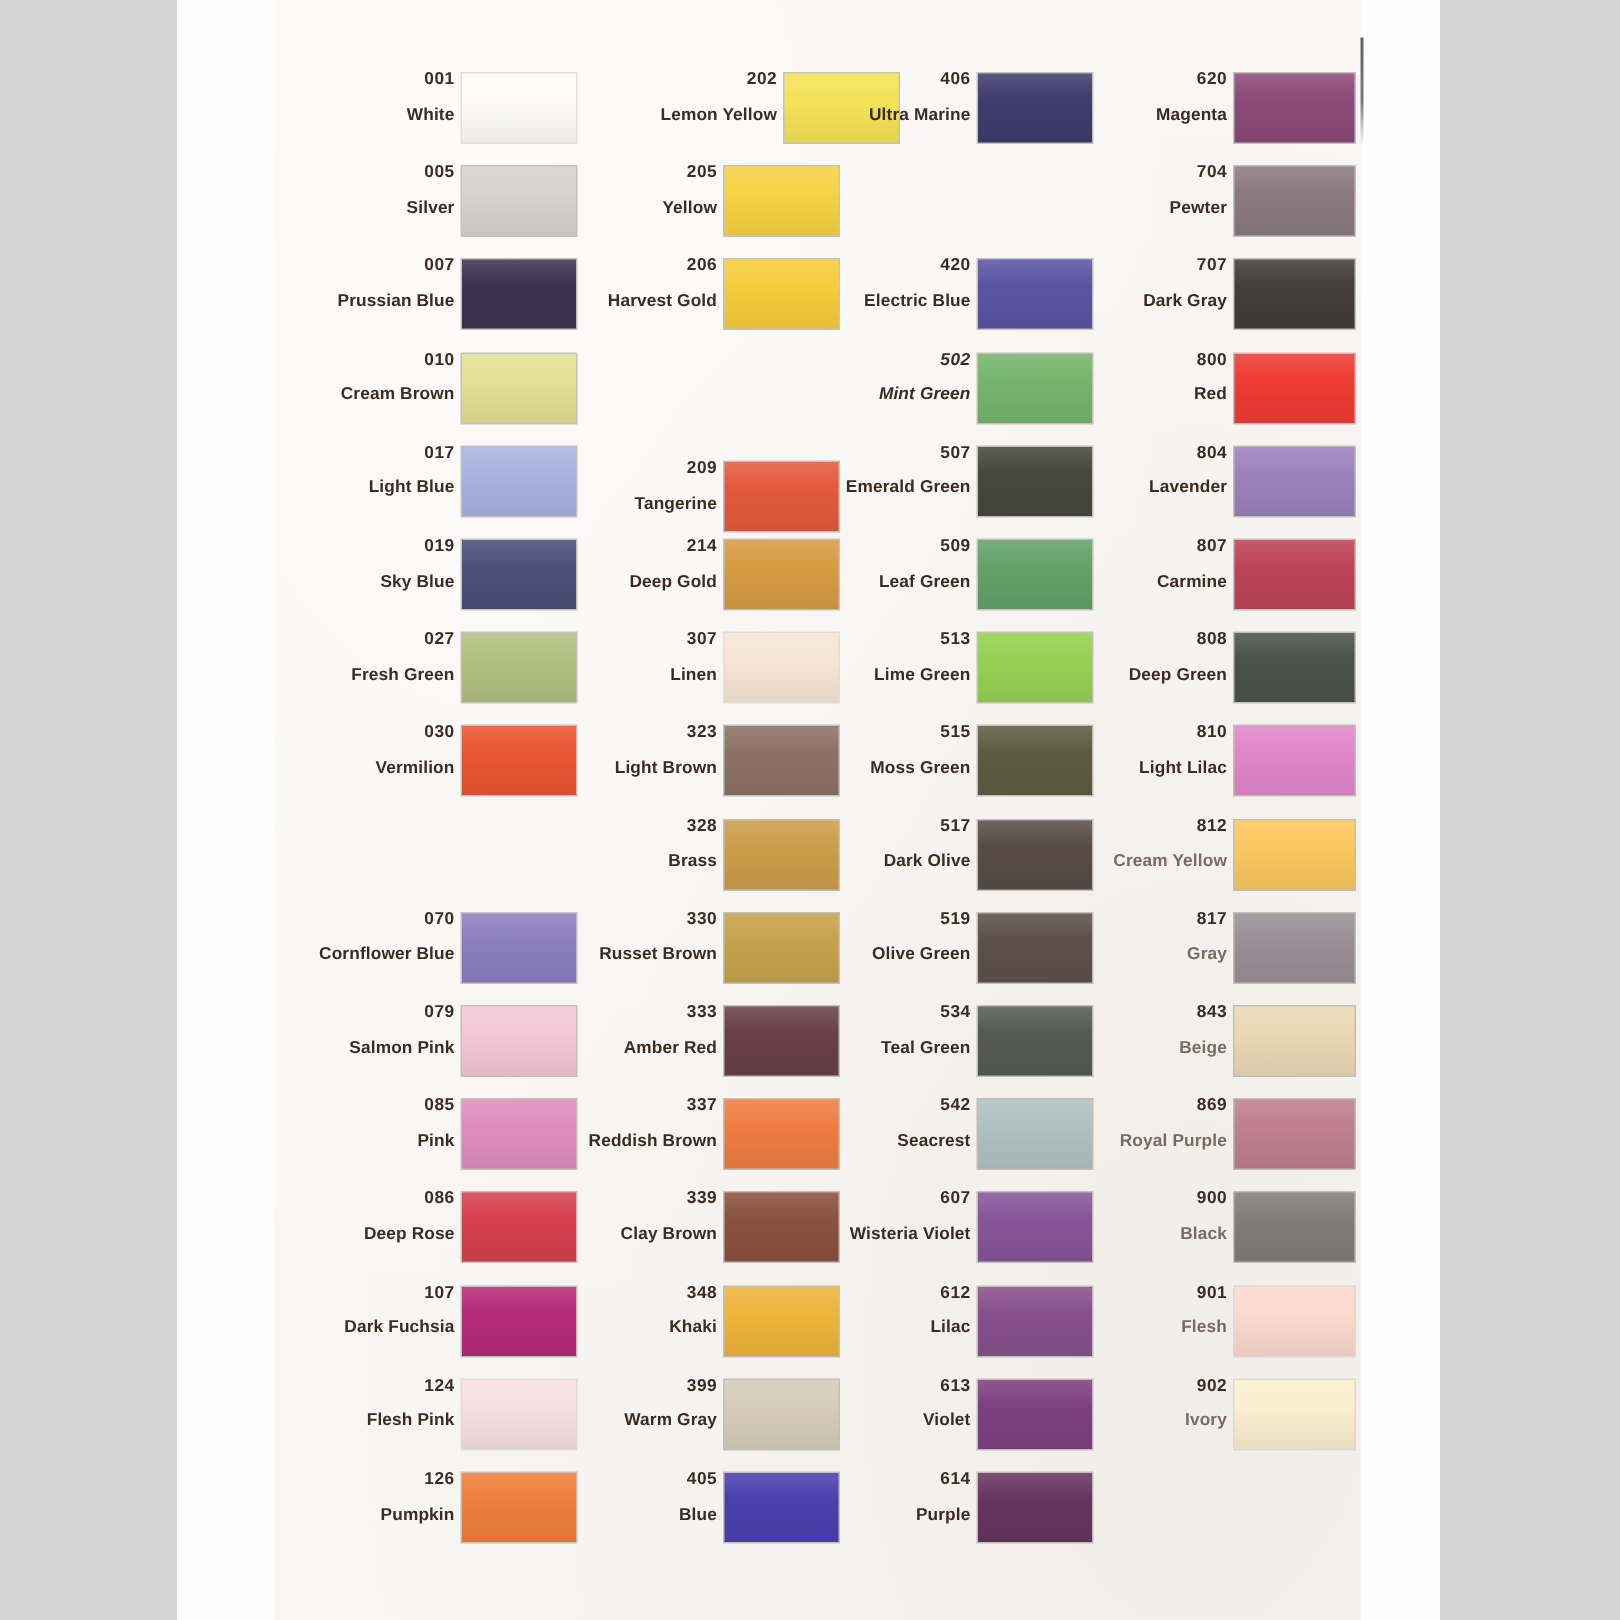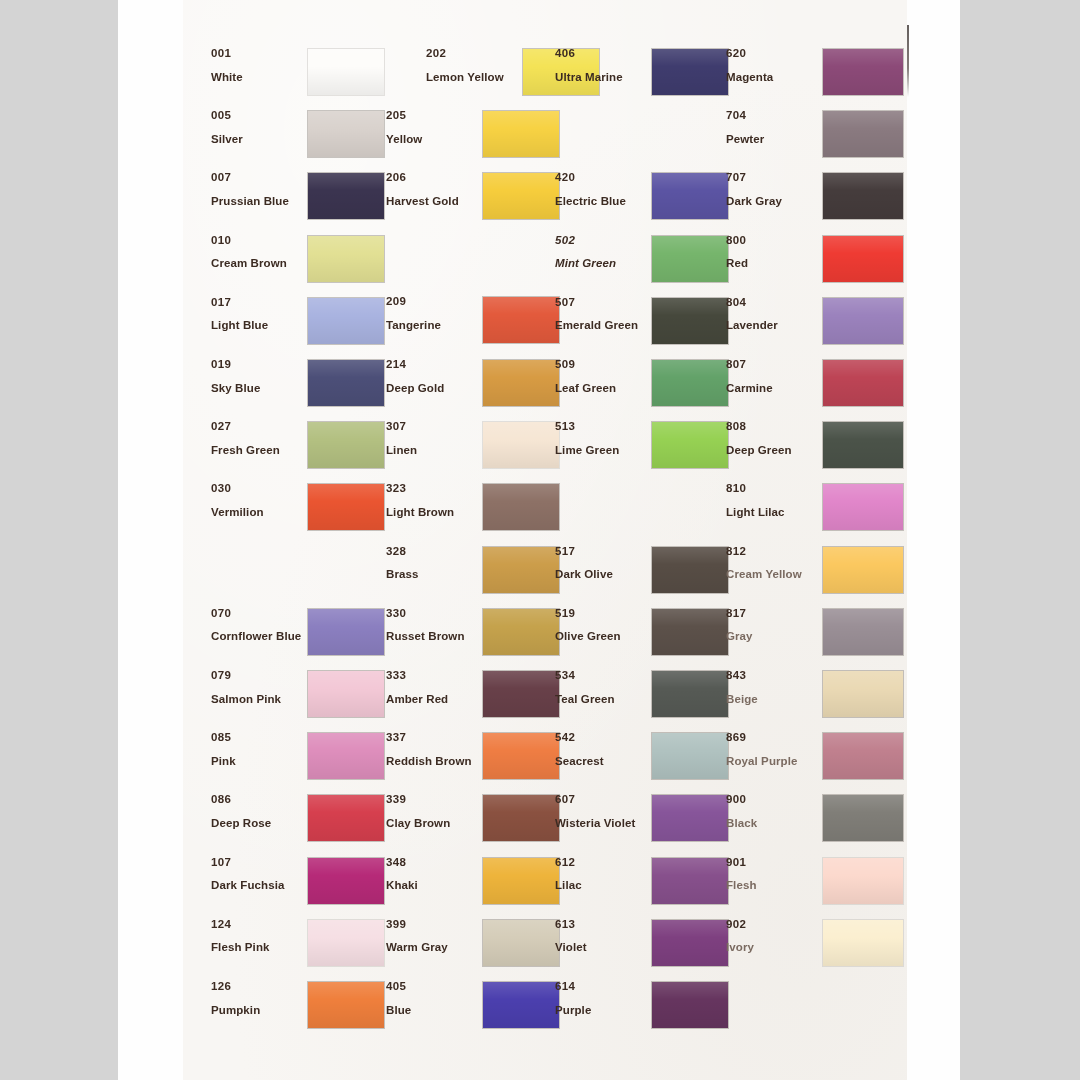--- a/index.html
+++ b/index.html
@@ -3,21 +3,21 @@
 <meta charset="utf-8">
 <title>Color Chart</title>
 <style>
   html,body{margin:0;padding:0;}
   body{
     width:1080px;height:1080px;overflow:hidden;
     background:#d4d4d4;
     font-family:"Liberation Sans", sans-serif;
     position:relative;
   }
-  #stage{position:absolute;inset:0;}
+  #stage{position:absolute;inset:0;text-align:right;}
 
   
   .sheet-white{
     position:absolute;left:118px;top:0;width:842px;height:1080px;
     background:#fefefe;
   }
   
   .bar-left{position:absolute;left:0;top:0;width:118px;height:1080px;background:#d4d4d4;}
   .bar-right{position:absolute;left:960px;top:0;width:120px;height:1080px;background:#d4d4d4;}
 
@@ -212,21 +212,21 @@
             </div>
             <div class="swatch" style="background-color: rgb(247, 210, 67);"></div>
           </div>
           <div class="cell" style="top: 172.4px;">
             <div class="labels">
               <div class="code">206</div>
               <div class="cname">Harvest Gold</div>
             </div>
             <div class="swatch" style="background-color: rgb(246, 205, 60);"></div>
           </div>
-          <div class="cell" style="top: 296px;">
+          <div class="cell" style="top: 307px;">
             <div class="labels">
               <div class="code">209</div>
               <div class="cname">Tangerine</div>
             </div>
             <div class="swatch" style="background-color: rgb(227, 90, 60);"></div>
           </div>
           <div class="cell" style="top: 359px;">
             <div class="labels">
               <div class="code">214</div>
               <div class="cname">Deep Gold</div>
@@ -340,20 +340,27 @@
             </div>
             <div class="swatch" style="background-color: rgb(99, 162, 105);"></div>
           </div>
           <div class="cell" style="top: 421.2px;">
             <div class="labels">
               <div class="code">513</div>
               <div class="cname">Lime Green</div>
             </div>
             <div class="swatch" style="background-color: rgb(150, 209, 83);"></div>
           </div>
+          <div class="cell" style="top: 483.4px;">
+            <div class="labels">
+              <div class="code">515</div>
+              <div class="cname">Moss Green</div>
+            </div>
+            <div class="swatch" style="background-color: rgb(95, 91, 66);"></div>
+          </div>
           <div class="cell" style="top: 545.6px;">
             <div class="labels">
               <div class="code">517</div>
               <div class="cname">Dark Olive</div>
             </div>
             <div class="swatch" style="background-color: rgb(87, 77, 69);"></div>
           </div>
           <div class="cell" style="top: 607.8px;">
             <div class="labels">
               <div class="code">519</div>

